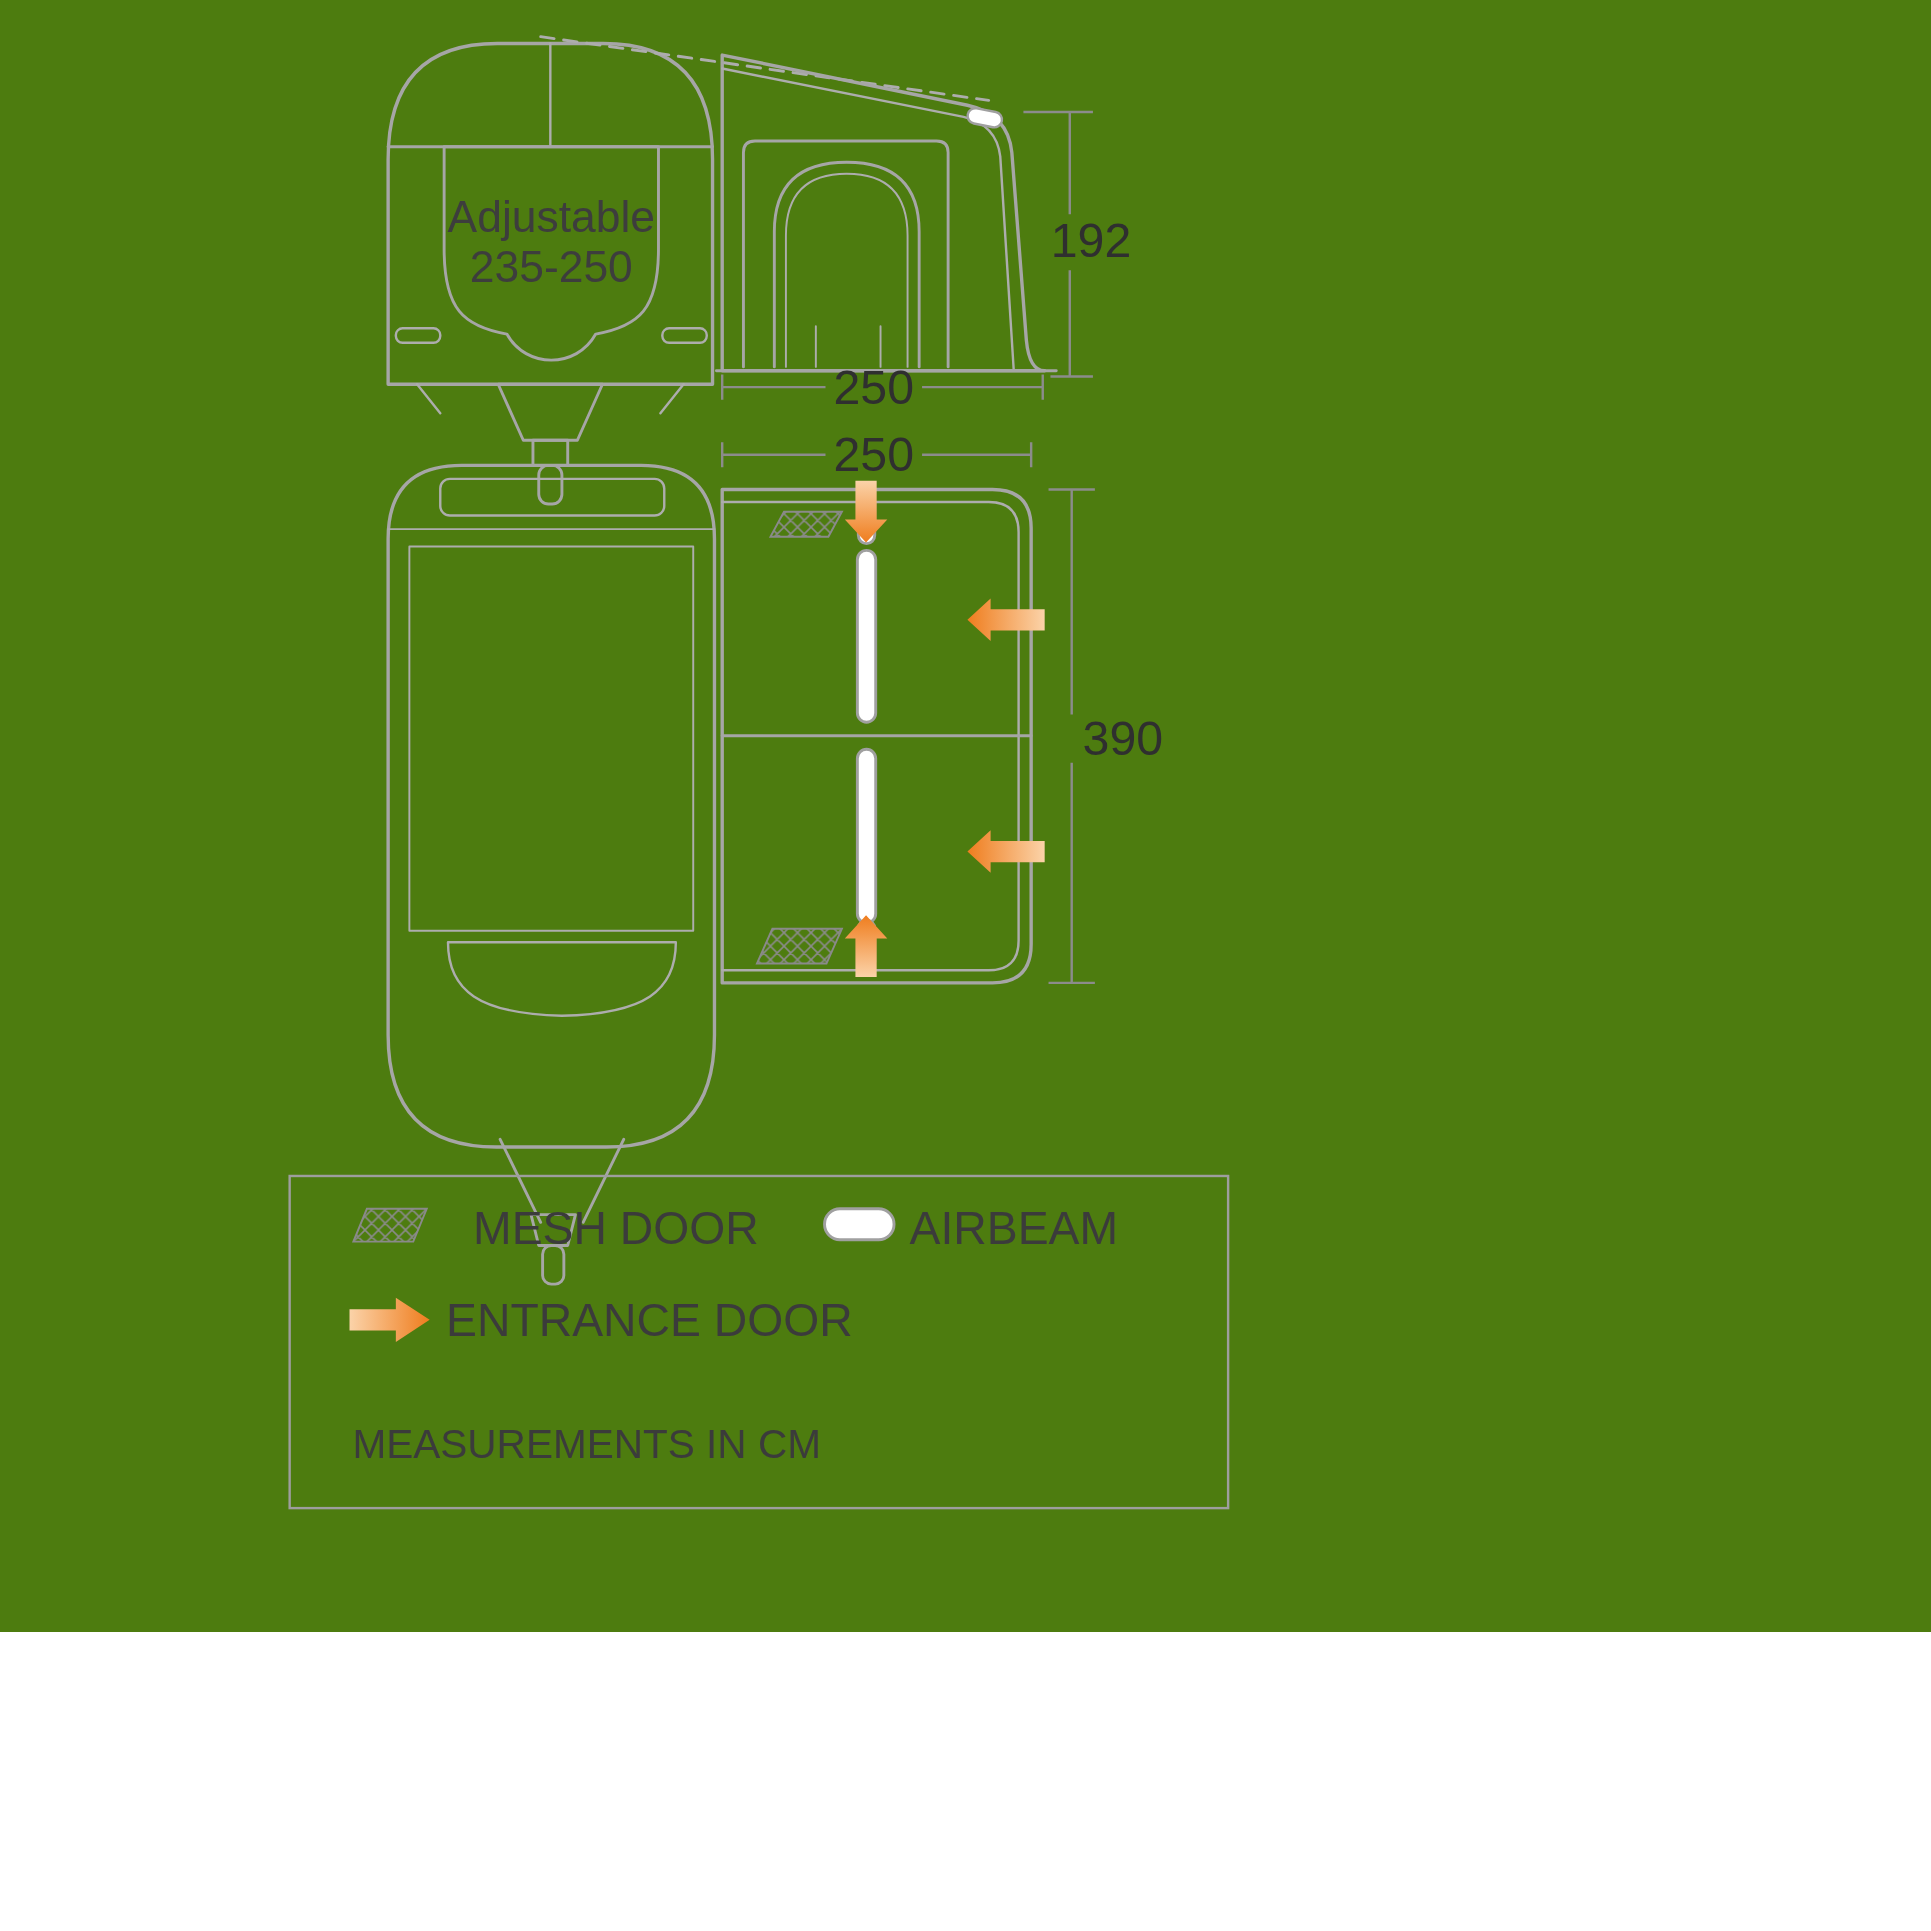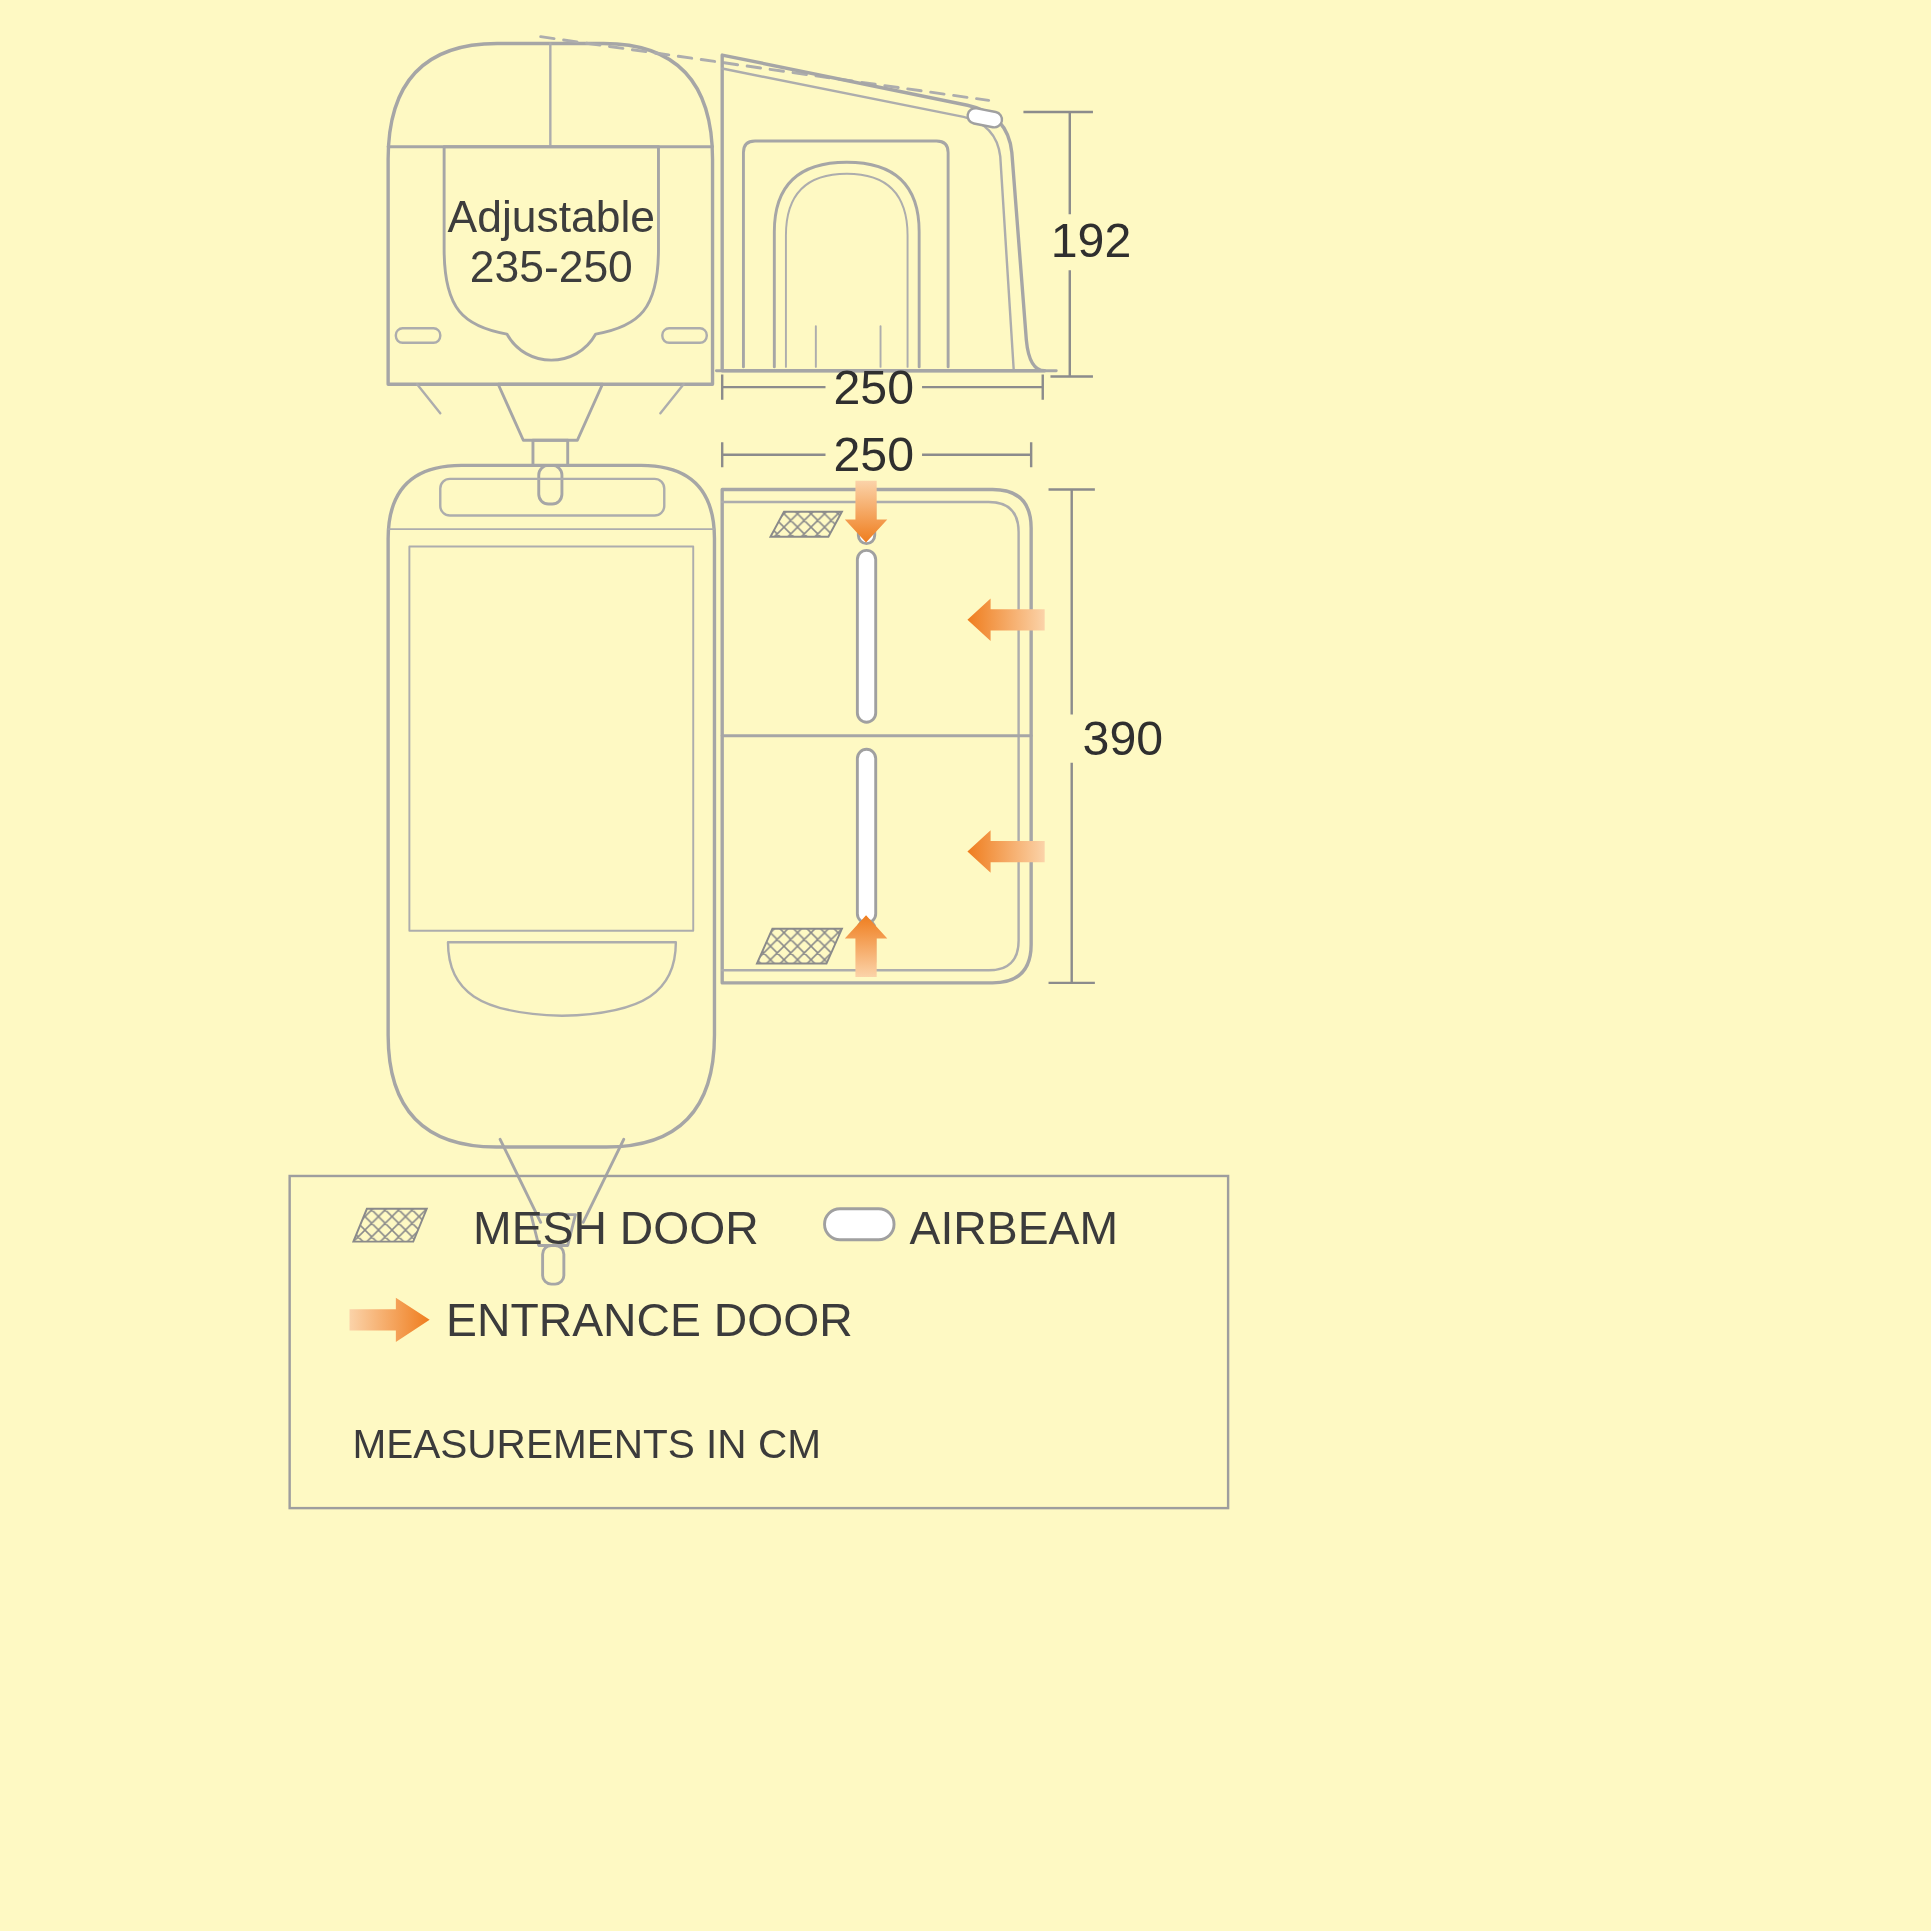--- a/index.html
+++ b/index.html
@@ -4,22 +4,22 @@
 <style>
   html, body {
     margin: 0;
     padding: 0;
     background: #ffffff;
     font-family: "Liberation Sans", sans-serif;
   }
   #canvas {
     position: relative;
     width: 1931px;
-    height: 1931px;
-    background: #fef9c3;
+    height: 1632px;
+    background: #4d7c0f;
     overflow: hidden;
   }
   svg { display: block; }
   text {
     font-family: "Liberation Sans", sans-serif;
     fill: #333333;
   }
   .dim-text { font-size: 50px; fill: #2f2f2f; }
   .body-text { font-size: 46px; fill: #3d3d3d; }
   .legend-text { font-size: 48px; fill: #3b3b3b; }

